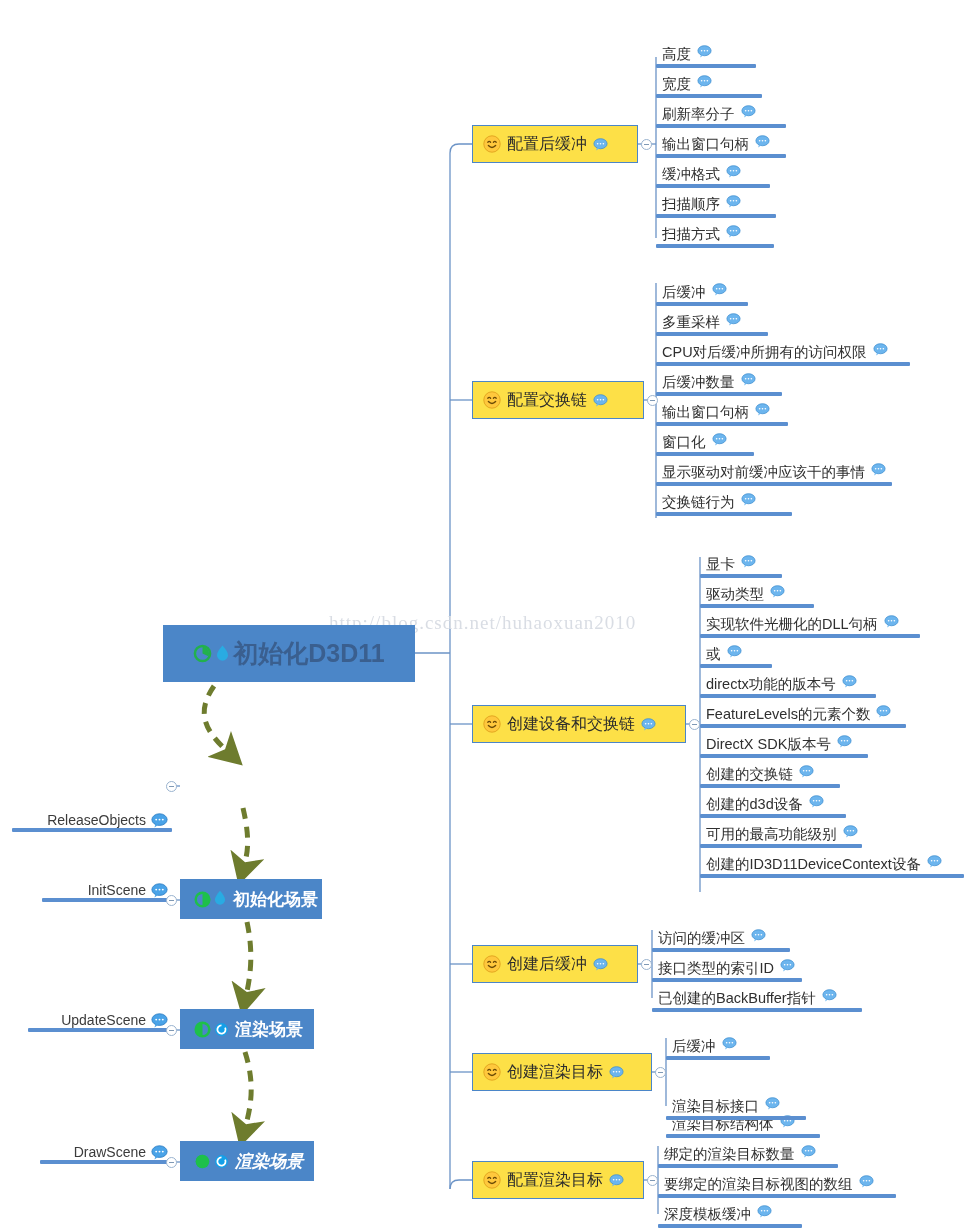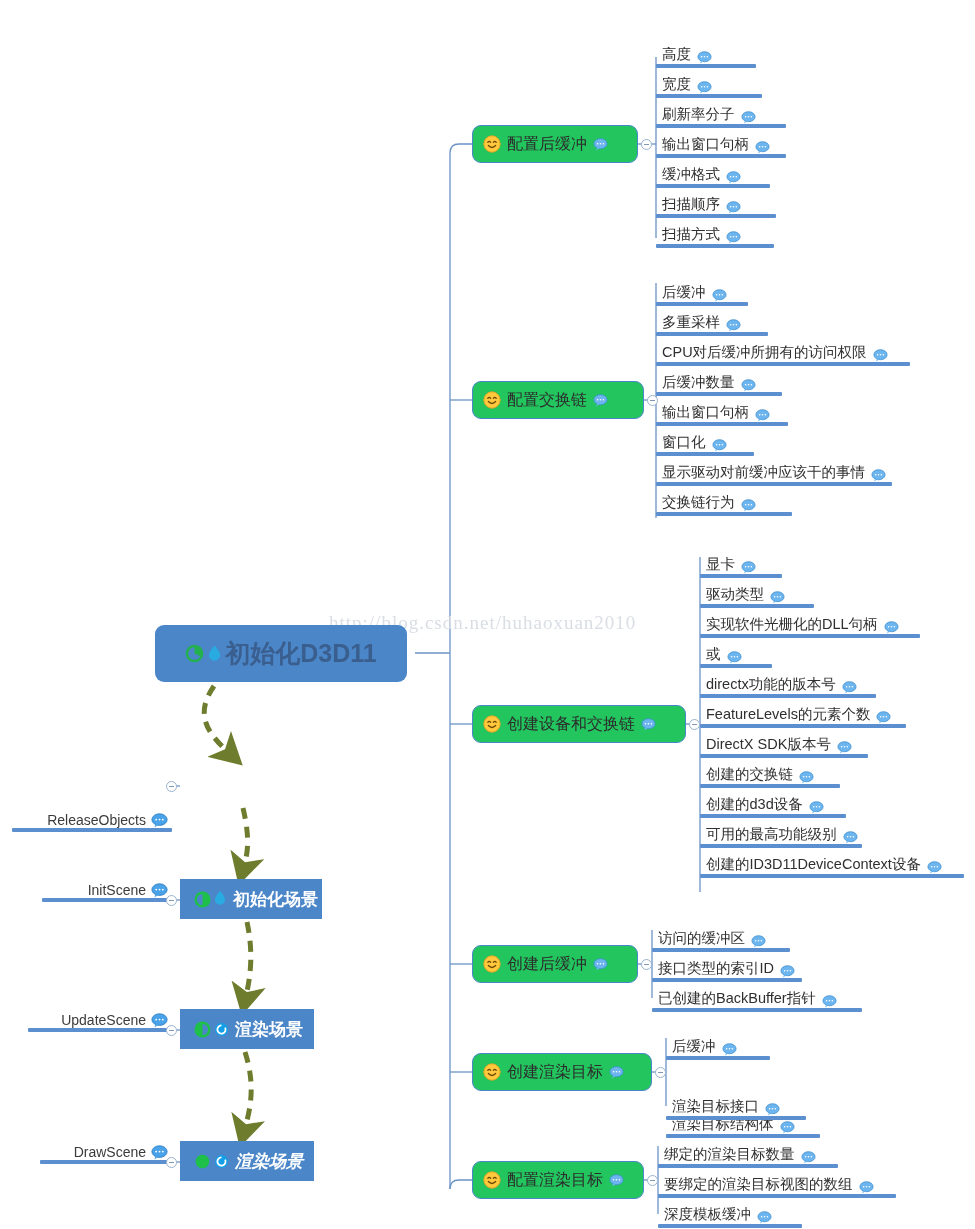--- a/index.html
+++ b/index.html
@@ -87,23 +87,23 @@
     position: absolute;
     bottom: 0; left: 0; right: 0;
     height: 4px;
     background: #5b8fd0;
     border-radius: 1px;
   }
 
   
   .branch-node {
     position: absolute;
-    background: #22c55e;
+    background: #fde047;
     border: 1.6px solid #4b86c8;
-    border-radius: 9px;
+    border-radius: 0;
     display: flex;
     align-items: center;
     gap: 6px;
     padding: 0 10px;
     z-index: 5;
     white-space: nowrap;
   }
   .branch-label {
     font-size: 16px;
     color: #2c2c2c;
@@ -116,21 +116,21 @@
     z-index: 4;
     white-space: nowrap;
   }
   .leaf .txt {
     position: absolute;
     left: 6px; bottom: 4px;
     font-size: 14.5px;
     color: #2f2f2f;
     white-space: nowrap;
     display: flex;
-    align-items: flex-end;
+    align-items: flex-start;
     gap: 6px;
   }
   .leaf .rule {
     position: absolute;
     bottom: 0; left: 0;
     height: 4px;
     background: #5b8fd0;
     border-radius: 1px;
   }
 
@@ -208,21 +208,21 @@
       </marker>
     </defs>
     <path d="M214 686 C196 712, 204 730, 228 752" stroke="#6e7c2e" stroke-width="5" stroke-dasharray="11 8" fill="none" marker-end="url(#ah)"></path>
     <path d="M243 808 C250 838, 248 852, 244 866" stroke="#6e7c2e" stroke-width="5" stroke-dasharray="11 8" fill="none" marker-end="url(#ah)"></path>
     <path d="M247 922 C254 955, 250 978, 246 996" stroke="#6e7c2e" stroke-width="5" stroke-dasharray="11 8" fill="none" marker-end="url(#ah)"></path>
     <path d="M245 1052 C256 1086, 250 1110, 245 1128" stroke="#6e7c2e" stroke-width="5" stroke-dasharray="11 8" fill="none" marker-end="url(#ah)"></path>
   </svg>
 
   <div class="watermark">http://blog.csdn.net/huhaoxuan2010</div>
 
-  <div class="root-node" style="left:155px; top:625px; width:252px; height:57px;border-radius:9px;">
+  <div class="root-node" style="left:163px; top:625px; width:252px; height:57px;">
     <span class="ico clock">
       <svg viewBox="0 0 20 20" width="19" height="19">
         <circle cx="10" cy="10" r="8" fill="none" stroke="#22b14c" stroke-width="2.6"></circle>
         <path d="M10 10 L10 3 A7 7 0 0 1 16.2 13 Z" fill="#22b14c"></path>
       </svg>
     </span>
     <span class="ico drop">
       <svg viewBox="0 0 13 18" width="13" height="18">
         <path d="M6.5 0.5 C3.2 4.5 1 7.5 1 10.2 A5.5 5.5 0 0 0 12 10.2 C12 7.5 9.8 4.5 6.5 0.5 Z" fill="#29abe2"></path>
       </svg>

